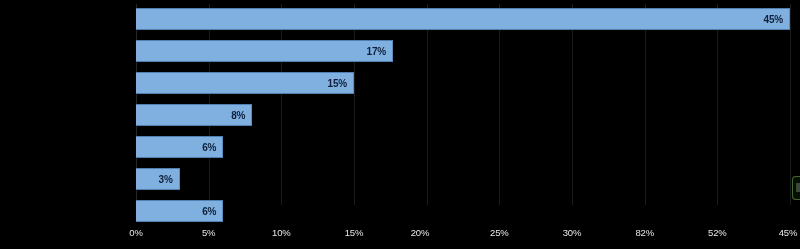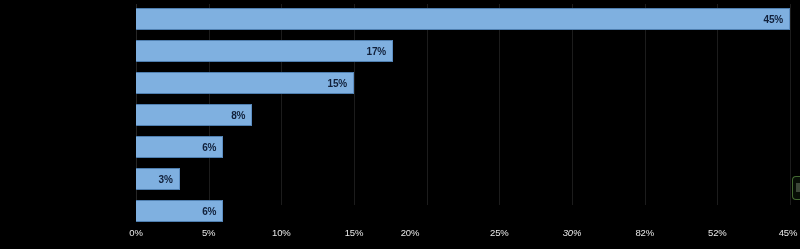--- a/index.html
+++ b/index.html
@@ -204,23 +204,23 @@
       </div>
     </div>
   </div>
 
 
   <div class="x-axis">
     <div class="x-tick" style="left:0px;">0%</div>
     <div class="x-tick" style="left:72.7px;">5%</div>
     <div class="x-tick" style="left:145.3px;">10%</div>
     <div class="x-tick" style="left:218px;">15%</div>
-    <div class="x-tick" style="left:274px;">20%</div>
+    <div class="x-tick" style="left:284px;">20%</div>
     <div class="x-tick" style="left:363.3px;">25%</div>
-    <div class="x-tick" style="left:436px;font-style:italic;">30%</div>
+    <div class="x-tick" style="left:436px;">30%</div>
     <div class="x-tick" style="left:508.7px;">82%</div>
     <div class="x-tick" style="left:581.3px;">52%</div>
     <div class="x-tick" style="left:652px;">45%</div>
   </div>
 
   <div class="edge-badge"></div>
 
 </div>
 
 </body></html>

